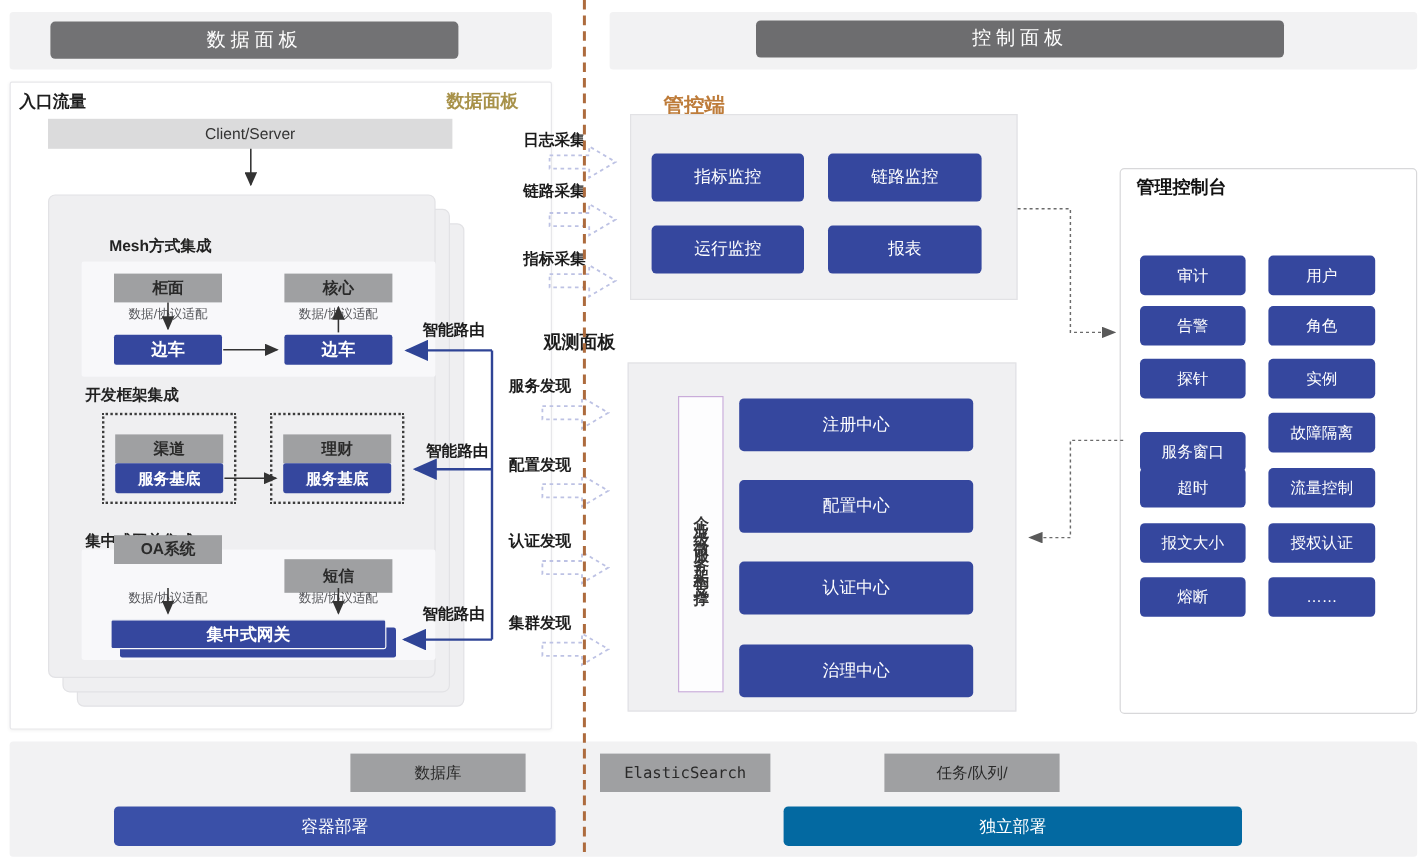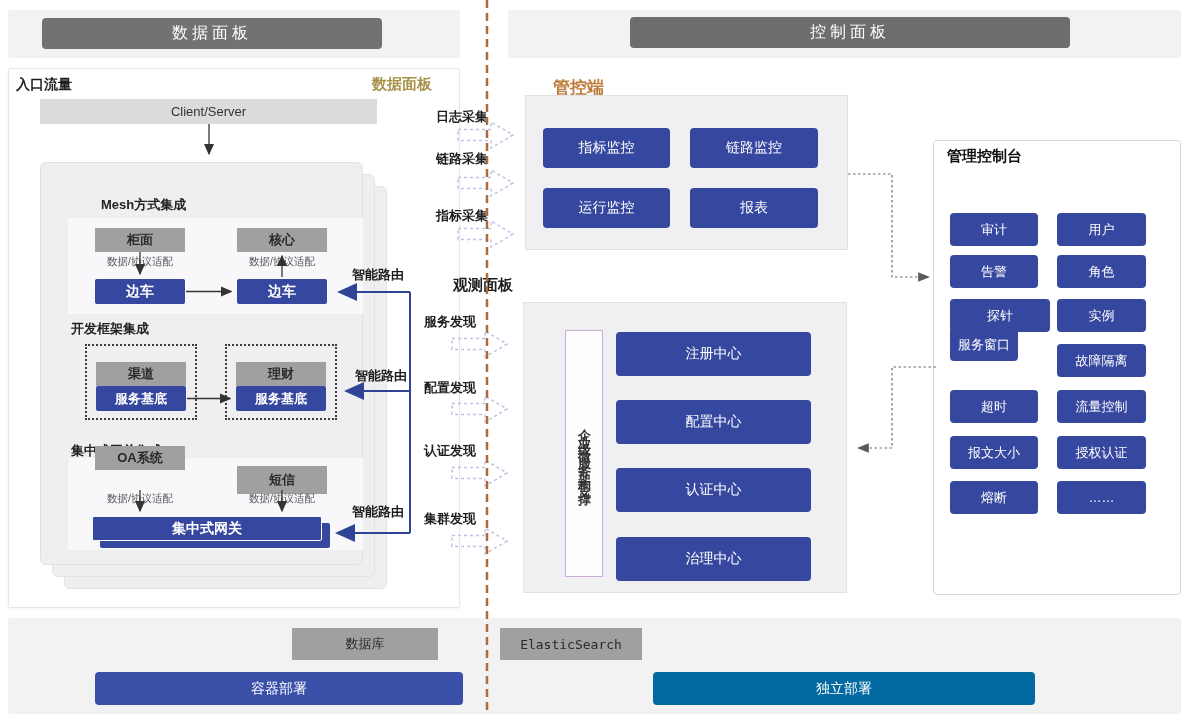--- a/index.html
+++ b/index.html
@@ -68,21 +68,21 @@
   <div class="abs panel" style="left:8px;top:68px;width:452px;height:540px;"></div>
   <div class="abs corner" style="left:16px;top:76px;">入口流量</div>
   <div class="abs corner gold" style="left:372px;top:75px;">数据面板</div>
 
   <div class="abs monobox" style="left:40px;top:99px;width:337px;height:25px;">Client/Server</div>
 
   <div class="abs stack" style="left:64px;top:186px;width:323px;height:403px;"></div>
   <div class="abs stack" style="left:52px;top:174px;width:323px;height:403px;"></div>
   <div class="abs stack" style="left:40px;top:162px;width:323px;height:403px;"></div>
 
-  <div class="abs sect-title" style="left:81px;top:196px;padding-left:20px;">Mesh方式集成</div>
+  <div class="abs sect-title" style="left:71px;top:196px;padding-left:20px;">Mesh方式集成</div>
   <div class="abs inner" style="left:68px;top:218px;width:295px;height:96px;"></div>
   <div class="abs graybox" style="left:95px;top:228px;width:90px;height:24px;">柜面</div>
   <div class="abs graybox" style="left:237px;top:228px;width:90px;height:24px;">核心</div>
   <div class="abs adapter" style="left:93px;top:255px;width:94px;">数据/协议适配</div>
   <div class="abs adapter" style="left:235px;top:255px;width:94px;">数据/协议适配</div>
   <div class="abs bluebox" style="left:95px;top:279px;width:90px;height:25px;font-size:14px;">边车</div>
   <div class="abs bluebox" style="left:237px;top:279px;width:90px;height:25px;font-size:14px;">边车</div>
 
   <div class="abs sect-title" style="left:71px;top:320px;">开发框架集成</div>
   <div class="abs dotted" style="left:85px;top:344px;width:112px;height:76px;"></div>
@@ -130,34 +130,35 @@
   <div class="abs bluebox bigblue" style="left:616px;top:468px;width:195px;height:44px;">认证中心</div>
   <div class="abs bluebox bigblue" style="left:616px;top:537px;width:195px;height:44px;">治理中心</div>
 
   <div class="abs" style="left:933px;top:140px;width:248px;height:455px;background:#fff;border:1px solid #D8D8DA;border-radius:4px;"></div>
   <div class="abs consoletitle" style="left:947px;top:147px;">管理控制台</div>
 
   <div class="abs consolebtn" style="left:950px;top:213px;width:88px;height:33px;">审计</div>
   <div class="abs consolebtn" style="left:1057px;top:213px;width:89px;height:33px;">用户</div>
   <div class="abs consolebtn" style="left:950px;top:255px;width:88px;height:33px;">告警</div>
   <div class="abs consolebtn" style="left:1057px;top:255px;width:89px;height:33px;">角色</div>
-  <div class="abs consolebtn" style="left:950px;top:299px;width:100px;height:33px;">探针</div>
+  <div class="abs consolebtn" style="left:950px;top:299px;width:88px;height:33px;">探针</div>
   <div class="abs consolebtn" style="left:1057px;top:299px;width:89px;height:33px;">实例</div>
-  <div class="abs consolebtn" style="left:950px;top:328px;width:68px;height:33px;">服务窗口</div>
+  <div class="abs consolebtn" style="left:950px;top:360px;width:88px;height:33px;">服务窗口</div>
   <div class="abs consolebtn" style="left:1057px;top:344px;width:89px;height:33px;">故障隔离</div>
   <div class="abs consolebtn" style="left:950px;top:390px;width:88px;height:33px;">超时</div>
   <div class="abs consolebtn" style="left:1057px;top:390px;width:89px;height:33px;">流量控制</div>
   <div class="abs consolebtn" style="left:950px;top:436px;width:88px;height:33px;">报文大小</div>
   <div class="abs consolebtn" style="left:1057px;top:436px;width:89px;height:33px;">授权认证</div>
   <div class="abs consolebtn" style="left:950px;top:481px;width:88px;height:33px;">熔断</div>
   <div class="abs consolebtn" style="left:1057px;top:481px;width:89px;height:33px;">……</div>
 
   <div class="abs strip" style="left:8px;top:618px;width:1173px;height:96px;"></div>
   <div class="abs graybox" style="left:260px;top:628px;width:146px;height:32px;font-weight:normal;margin-left:32px;">数据库</div>
   <div class="abs graybox" style="left:500px;top:628px;width:142px;height:32px;font-weight:normal;font-family:'DejaVu Sans Mono','Liberation Mono',monospace;">ElasticSearch</div>
+  <div class="abs graybox" style="left:737px;top:628px;width:146px;height:32px;font-weight:normal;">任务/队列/</div>
   <div class="abs bluebox bigblue" style="left:95px;top:672px;width:368px;height:33px;background:#3A50A8;">容器部署</div>
   <div class="abs bluebox bigblue" style="left:653px;top:672px;width:382px;height:33px;background:#0369a1;">独立部署</div>
 
   <svg class="overlay" width="1189" height="720" viewBox="0 0 1189 720">
     <defs>
       <marker id="mBlack" markerWidth="9" markerHeight="8" refX="8" refY="4" orient="auto">
         <path d="M0,0 L9,4 L0,8 Z" fill="#333"></path>
       </marker>
       <marker id="mBlue" markerWidth="10" markerHeight="9" refX="9" refY="4.5" orient="auto">
         <path d="M0,0 L10,4.5 L0,9 Z" fill="#2F4496"></path>

